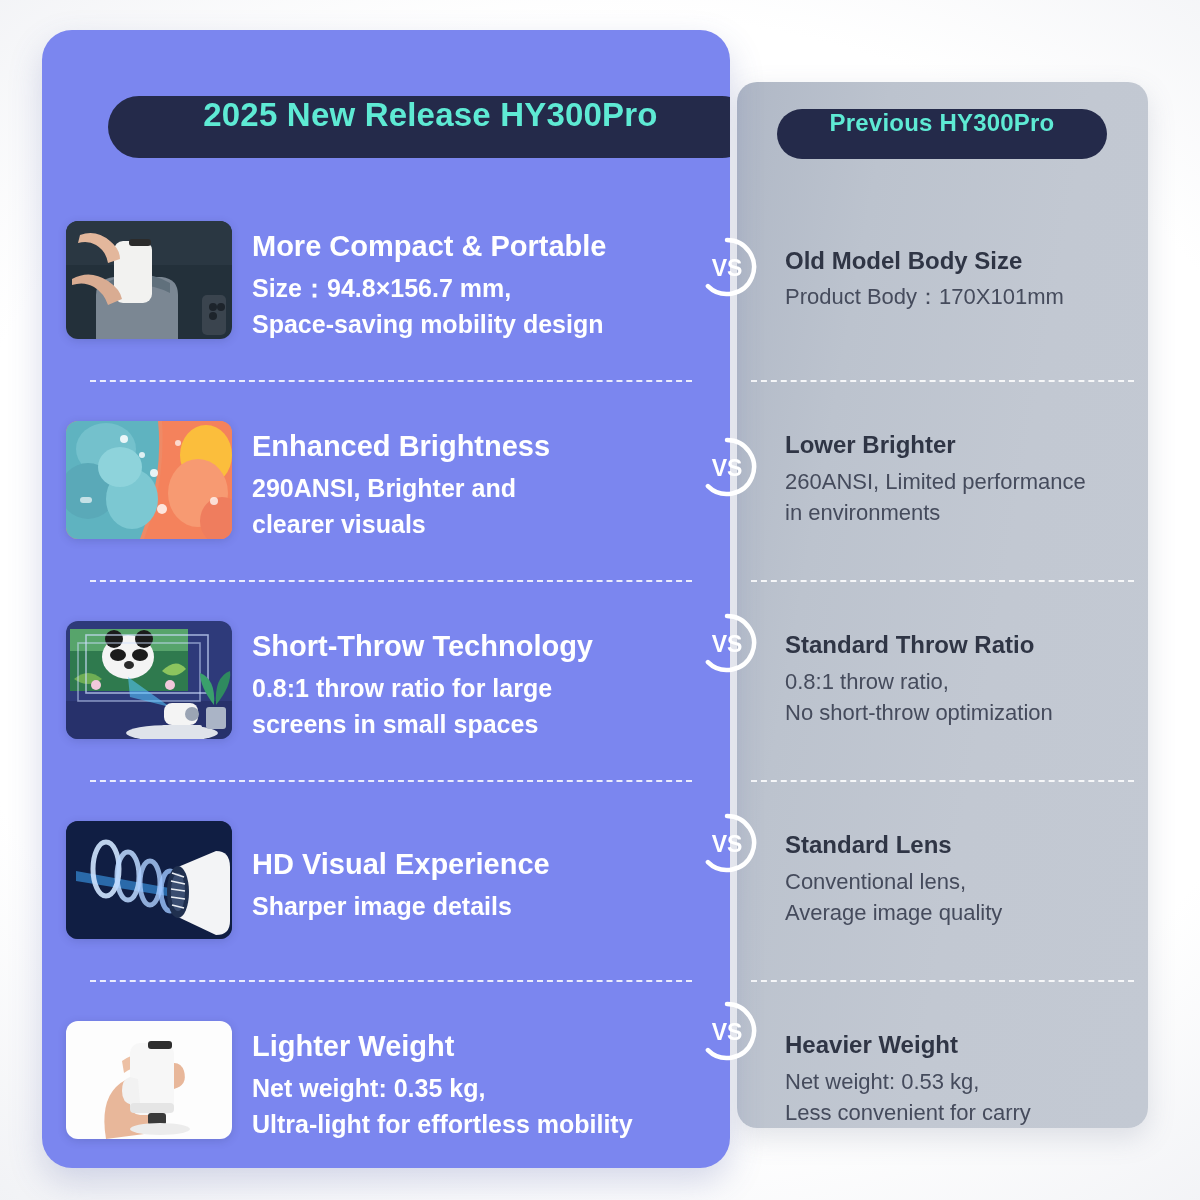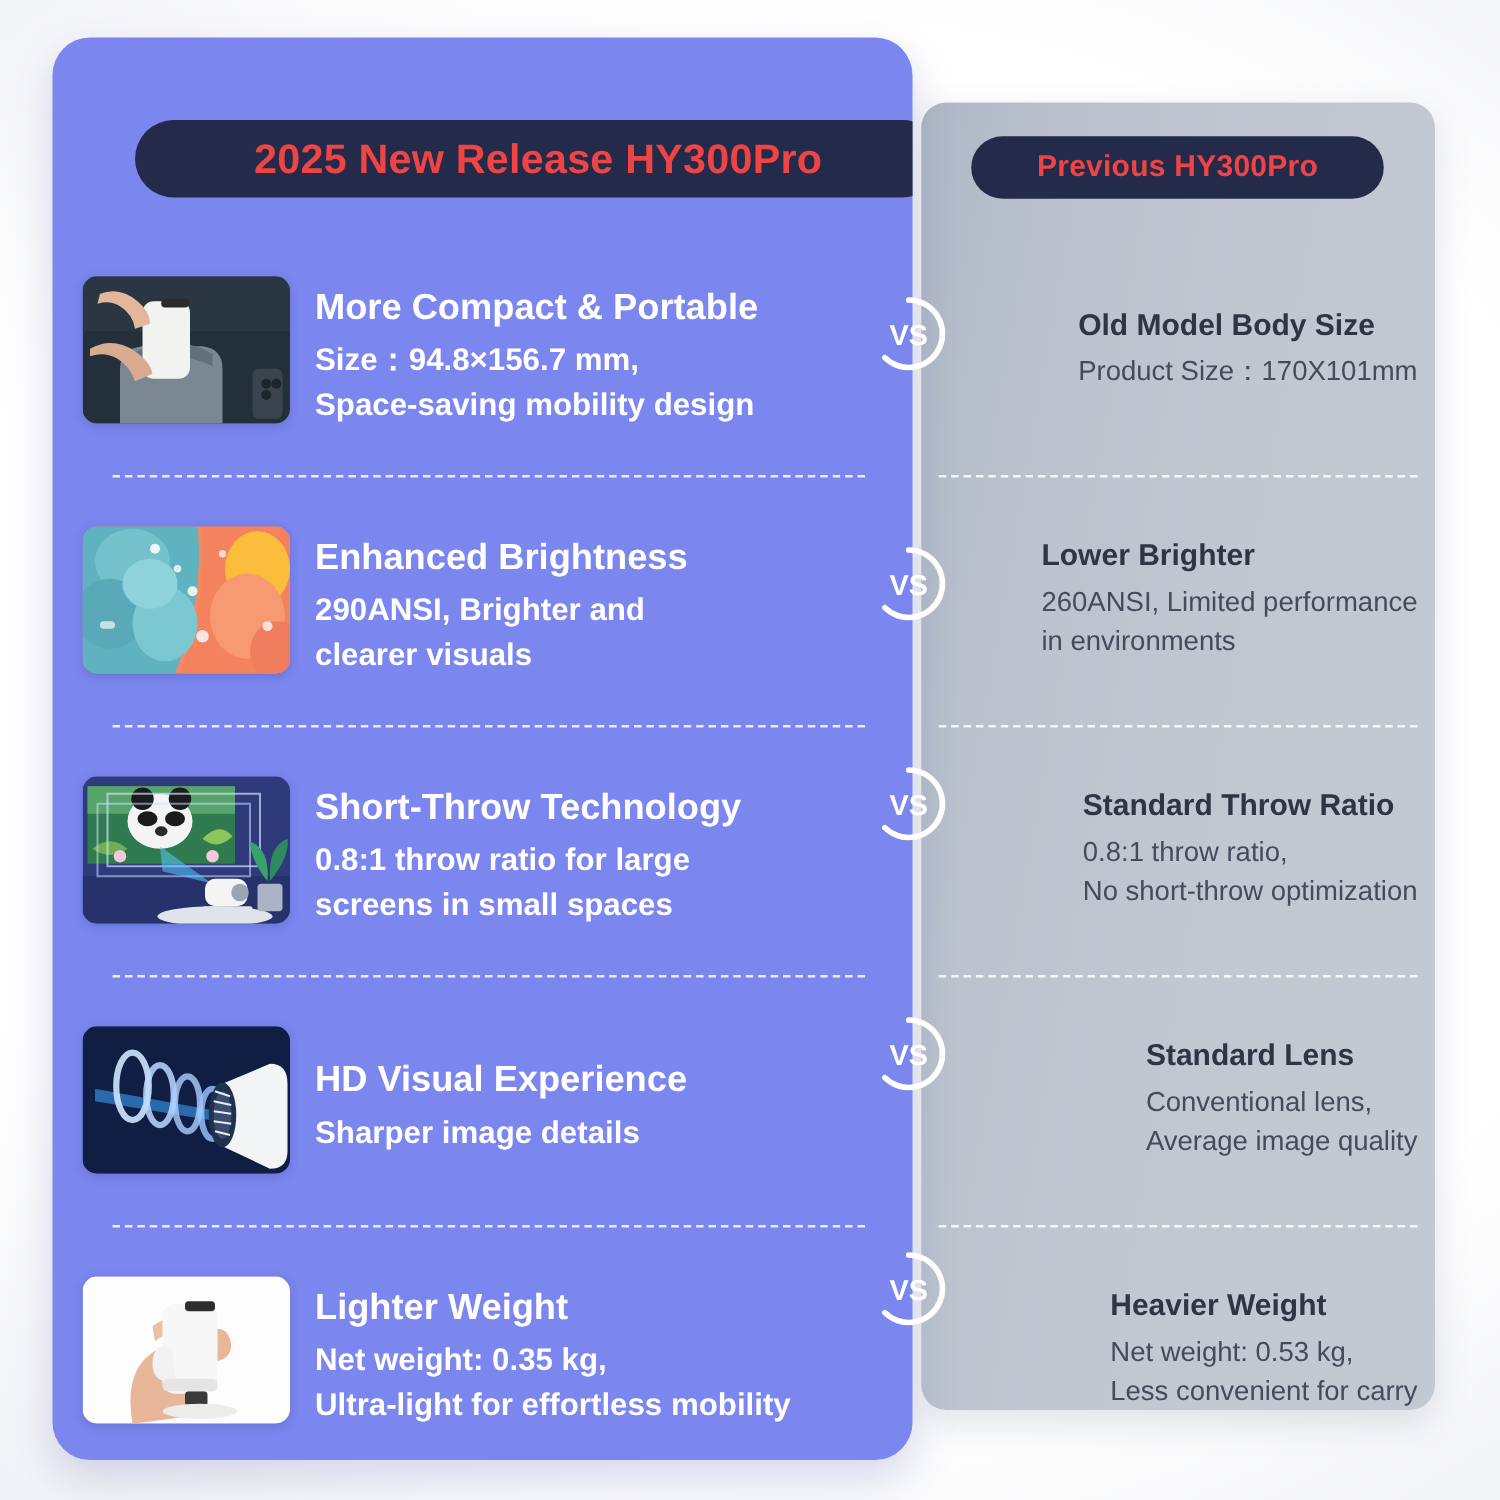--- a/index.html
+++ b/index.html
@@ -47,23 +47,23 @@
     background: #7b86ef;
     box-shadow: 0 14px 34px rgba(70, 80, 160, 0.22);
     overflow: hidden;
   }
 
   
   .pill {
     position: absolute;
     background: #242a4a;
     border-radius: 40px;
-    color: #ef4444;
+    color: #5eead4;
     display: flex;
-    align-items: center;
+    align-items: flex-start;
     justify-content: center;
     font-weight: bold;
     letter-spacing: 0.2px;
     box-sizing: border-box;
   }
   .pill-left {
     left: 66px;
     top: 66px;
     width: 645px;
     height: 62px;
@@ -140,21 +140,20 @@
     width: 411px;
   }
   .row-right {
     position: relative;
     height: 200px;
     padding: 0 14px 0 48px;
     box-sizing: border-box;
     display: flex;
     flex-direction: column;
     justify-content: center;
-    align-items: flex-end;
   }
   .row-right + .row-right::before {
     content: "";
     position: absolute;
     left: 14px;
     right: 14px;
     top: 0;
     border-top: 2px dashed rgba(255, 255, 255, 0.85);
   }
   .txt-right .ttl {
@@ -198,21 +197,21 @@
 
   <div class="pill pill-right">
     <span>Previous HY300Pro</span>
   </div>
 
   <div class="rows-right">
 
     <div class="row-right">
       <div class="txt-right">
         <div class="ttl">Old Model Body Size</div>
-        <div class="ln">Product Size：170X101mm</div>
+        <div class="ln">Product Body：170X101mm</div>
       </div>
     </div>
 
     <div class="row-right">
       <div class="txt-right">
         <div class="ttl">Lower Brighter</div>
         <div class="ln">260ANSI, Limited performance</div>
         <div class="ln">in environments</div>
       </div>
     </div>

